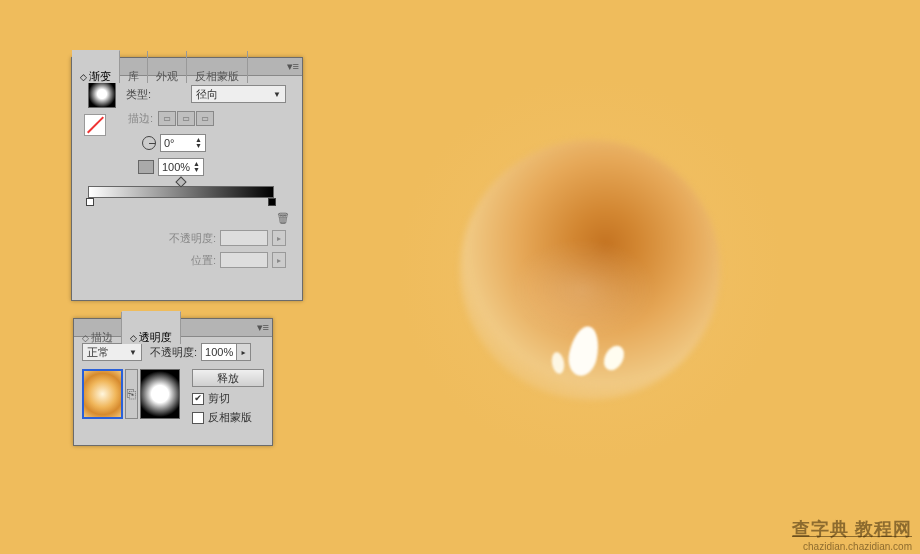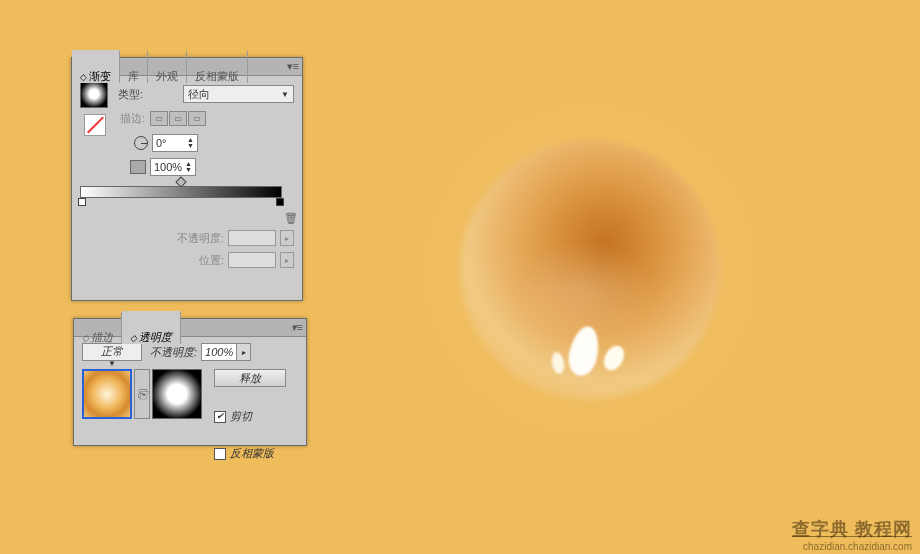--- a/index.html
+++ b/index.html
@@ -7,21 +7,21 @@
 
 .panel { position: absolute; background: #cccccc; border: 1px solid #6b6b6b; box-shadow: 0 0 4px rgba(0,0,0,.3); font-size: 11px; color: #333; }
 .panel-tabs { display: flex; align-items: center; height: 18px; background: #b4b4b4; border-bottom: 1px solid #888; }
 .tab { padding: 16px 8px; height: 18px; line-height: 18px; color: #555; cursor: default; border-right: 1px solid #999; }
 .tab.marker::before { content: "◇"; margin-right: 2px; font-size: 9px; }
 .tab.active { background: #cccccc; color: #000; font-weight: 500; border-top: 1px solid #ccc; position: relative; margin-top: -1px; height: 19px; }
 .panel-menu { margin-left: auto; width: 18px; text-align: center; color: #555; cursor: pointer; }
 
 
 #gradient-panel { left: 71px; top: 57px; width: 232px; height: 244px; }
-.gp-body { padding: 8px 8px; }
+.gp-body { padding: 8px 16px; }
 .gp-row { display: flex; align-items: center; margin-bottom: 6px; height: 20px; }
 .gp-swatch-big { width: 28px; height: 28px; border: 1px solid #666; background: radial-gradient(circle at 50% 50%, #fff 25%, #000 75%); cursor: pointer; }
 .gp-label { color: #444; margin-right: 4px; }
 .gp-label.disabled { color: #888; }
 .gp-select { flex: 1; height: 18px; border: 1px solid #888; background: #eee; display: flex; align-items: center; padding: 0 4px; justify-content: space-between; cursor: pointer; margin-left: 36px; }
 .gp-select .arrow { font-size: 8px; color: #333; }
 .gp-stroke-thumb { width: 22px; height: 22px; border: 1px solid #999; background: #fff; position: relative; margin-left: 2px; cursor: pointer; }
 .gp-stroke-thumb::after { content: ""; position: absolute; left: 2px; top: 17px; width: 22px; border-top: 2px solid #e33; transform: rotate(-45deg); transform-origin: left top; }
 .gp-mini-btn { width: 18px; height: 15px; border: 1px solid #888; background: #bfbfbf; margin-left: 1px; cursor: pointer; display: inline-flex; align-items: center; justify-content: center; font-size: 8px; color: #666; }
 .gp-angle-row { display: flex; align-items: center; margin: 6px 0 6px 54px; }
@@ -40,35 +40,35 @@
 .gp-stop-bottom.black { background: #000; }
 .gp-trash { position: absolute; right: -2px; bottom: -4px; width: 12px; height: 14px; cursor: pointer; }
 .gp-trash::before { content: "🗑"; font-size: 11px; color: #666; }
 
 .gp-field-row { display: flex; align-items: center; justify-content: flex-end; margin-top: 6px; }
 .gp-field-row .lbl { margin-right: 4px; color: #888; }
 .gp-field-row .box { width: 48px; height: 16px; border: 1px solid #999; background: #ddd; margin-right: 4px; }
 .gp-field-row .stepbtn { width: 14px; height: 16px; border: 1px solid #999; background: #ccc; display: flex; align-items: center; justify-content: center; font-size: 8px; color: #888; }
 
 
-#trans-panel { left: 73px; top: 318px; width: 234px; height: 128px; font-style: italic; }
+#trans-panel { left: 73px; top: 318px; width: 200px; height: 128px; }
 .tp-body { padding: 6px 8px; }
 .tp-row1 { display: flex; align-items: center; margin-bottom: 8px; }
-.tp-mode { width: 60px; height: 18px; border: 1px solid #888; background: #eee; display: flex; align-items: center; padding: 0 4px; justify-content: space-between; cursor: pointer; flex-direction: column; }
+.tp-mode { width: 60px; height: 18px; border: 1px solid #888; background: #eee; display: flex; align-items: center; padding: 0 4px; justify-content: space-between; cursor: pointer; }
 .tp-mode .arrow { font-size: 8px; }
 .tp-lbl { margin: 0 4px 0 8px; }
 .tp-pct { width: 36px; height: 18px; border: 1px solid #888; background: #fff; padding: 0 3px; display: flex; align-items: center; }
 .tp-step { width: 14px; height: 18px; border: 1px solid #888; border-left: none; background: #d8d8d8; display: flex; align-items: center; justify-content: center; font-size: 8px; cursor: pointer; }
 
 .tp-row2 { display: flex; align-items: flex-start; }
 .tp-thumb { width: 50px; height: 50px; border: 2px solid #2a60d8; margin-right: 2px; cursor: pointer; }
 .tp-thumb.art { background: radial-gradient(circle at 50% 50%, #fff6dd 0%, #f0b65a 45%, #d68a2e 70%, #f1c77a 100%); }
 .tp-link { width: 16px; height: 50px; border: 1px solid #888; background: #c8c8c8; display: flex; align-items: center; justify-content: center; font-size: 12px; color: #555; margin-right: 2px; cursor: pointer; }
 .tp-thumb.mask { border: 1px solid #666; background: radial-gradient(circle at 50% 50%, #fff 28%, #000 75%); }
-.tp-right { margin-left: 10px; display: flex; flex-direction: column; gap: 22px; }
+.tp-right { margin-left: 10px; display: flex; flex-direction: column; gap: 4px; }
 .tp-btn { width: 72px; height: 18px; border: 1px solid #888; background: linear-gradient(#efefef,#cfcfcf); text-align: center; line-height: 16px; cursor: pointer; }
 .tp-check { display: flex; align-items: center; gap: 4px; }
 .tp-cb { width: 12px; height: 12px; border: 1px solid #555; background: #fff; display: inline-flex; align-items: center; justify-content: center; font-size: 9px; line-height: 9px; }
 
 
 .wm { position: absolute; right: 8px; bottom: 2px; text-align: right; color: rgba(60,40,10,.55); }
 .wm .big { font-size: 18px; font-weight: 600; letter-spacing: 1px; text-decoration: underline; }
 .wm .small { font-size: 10px; }
 
 

